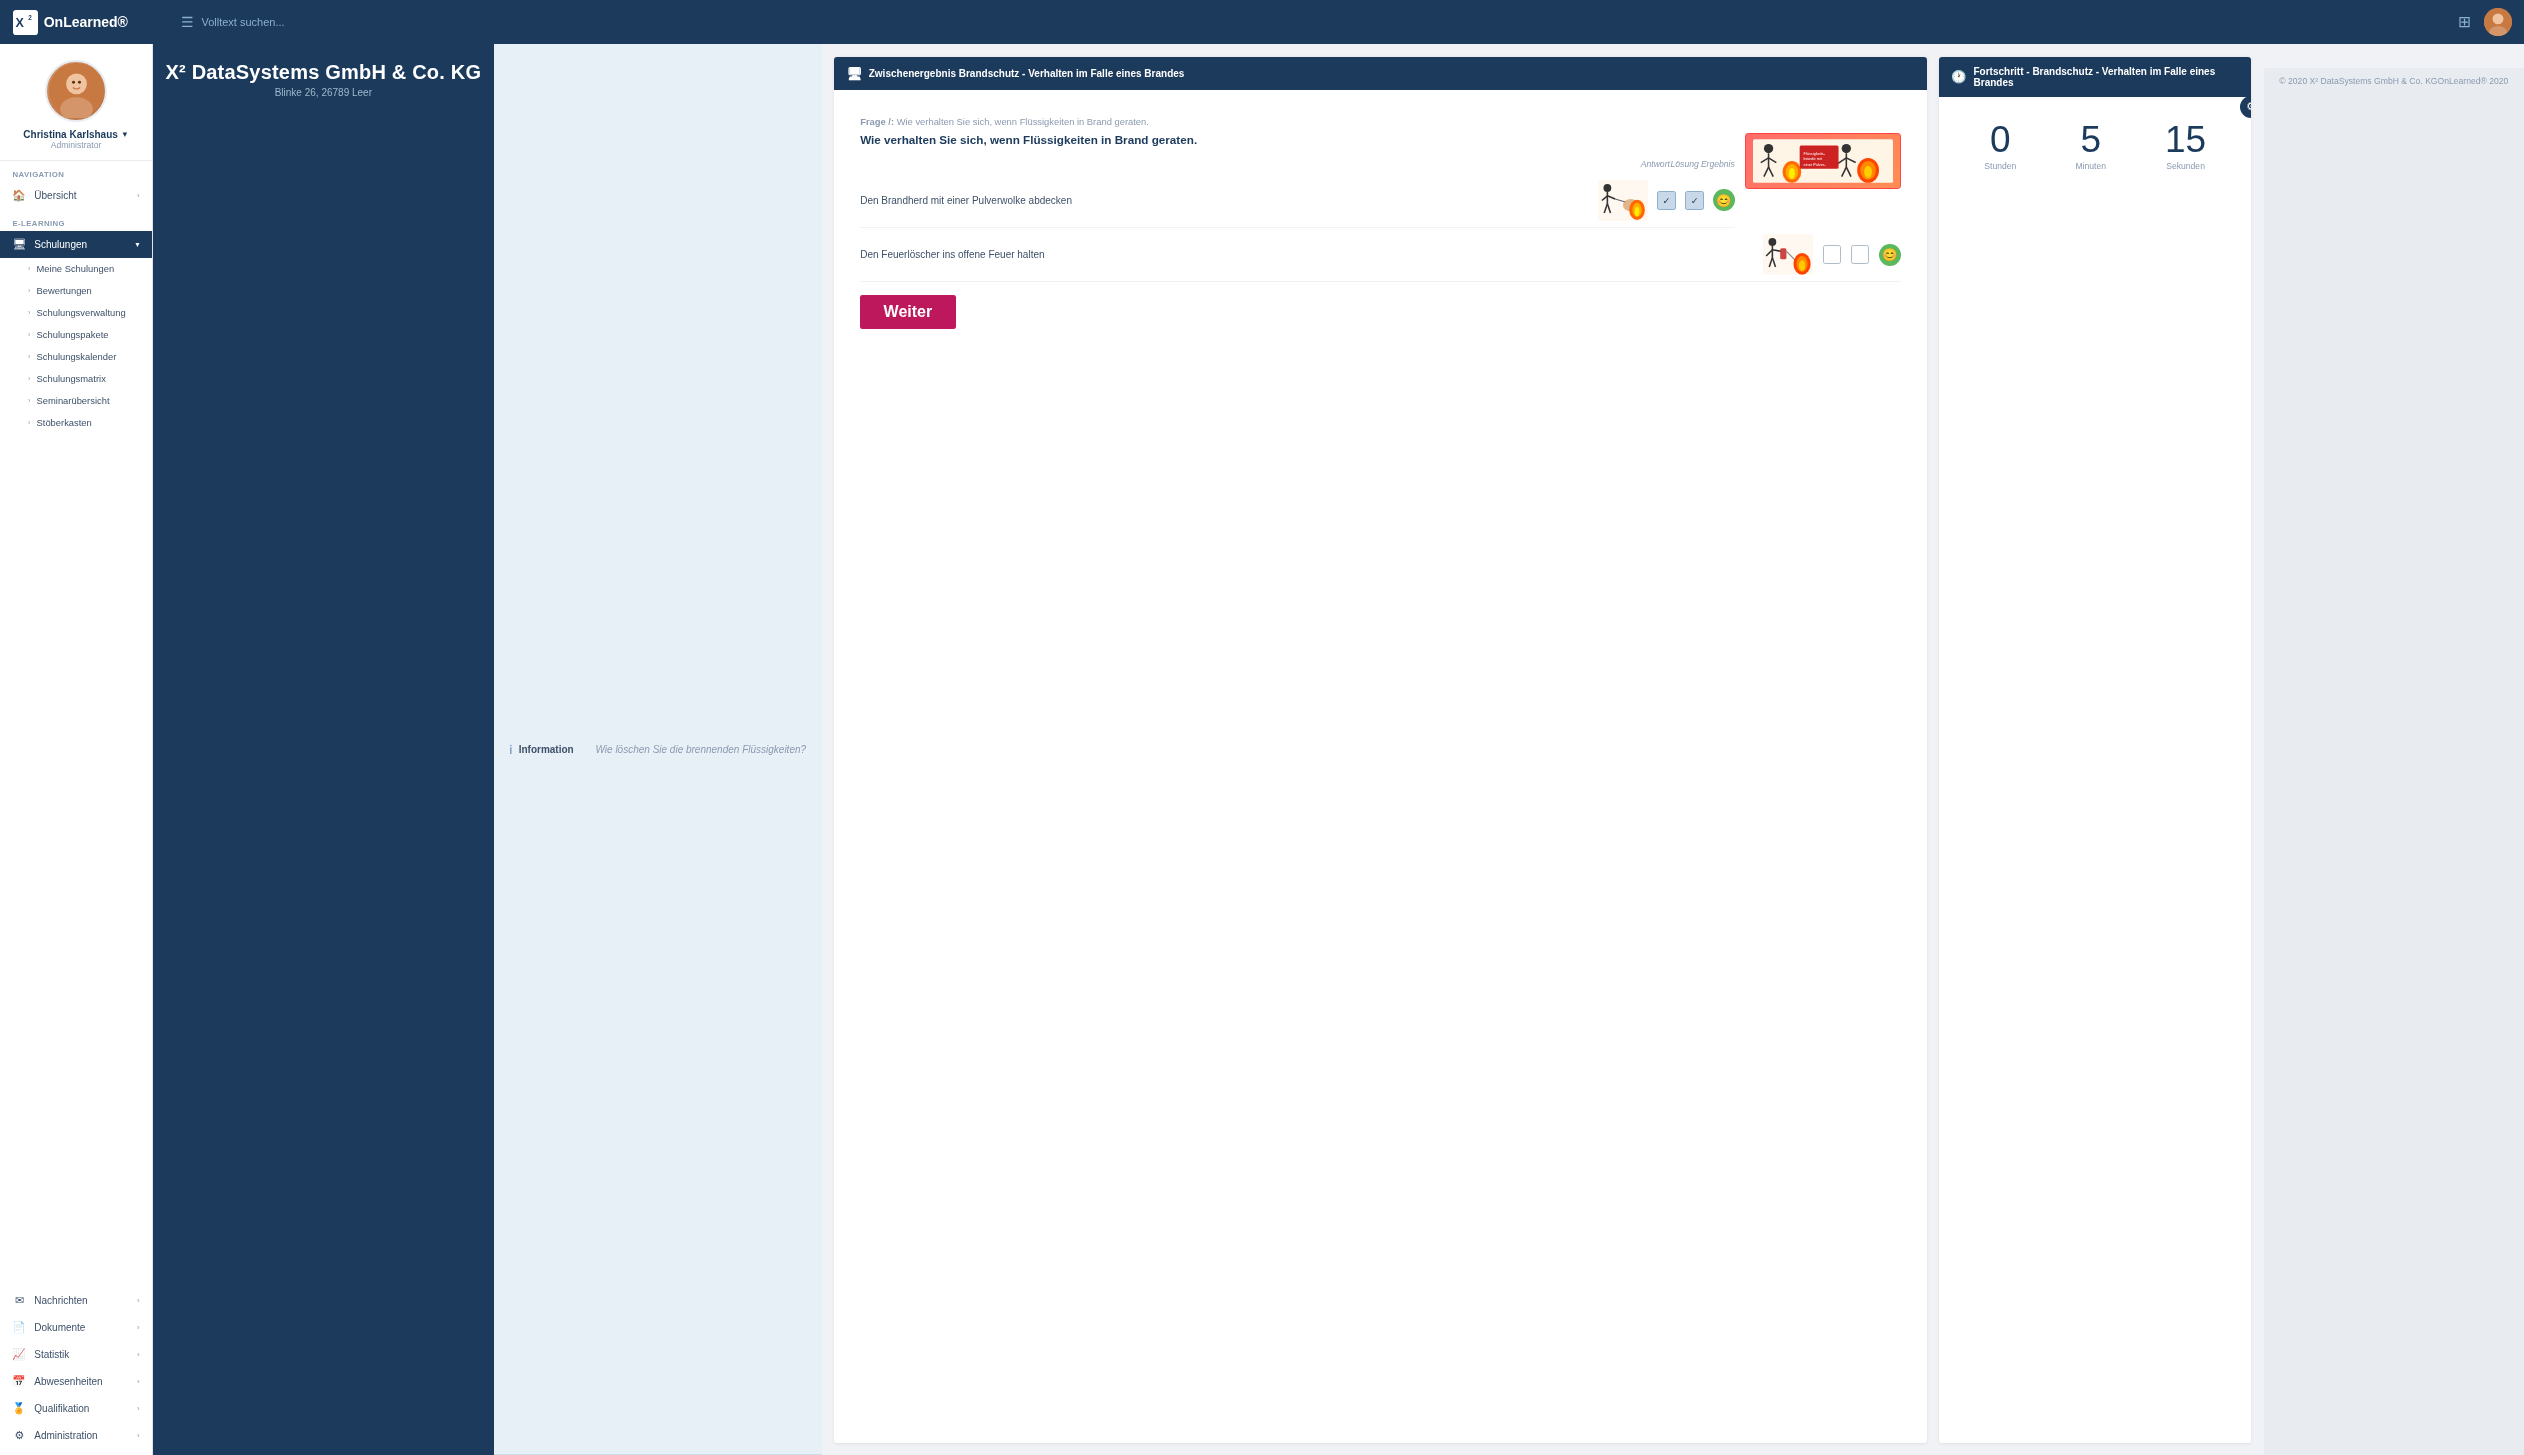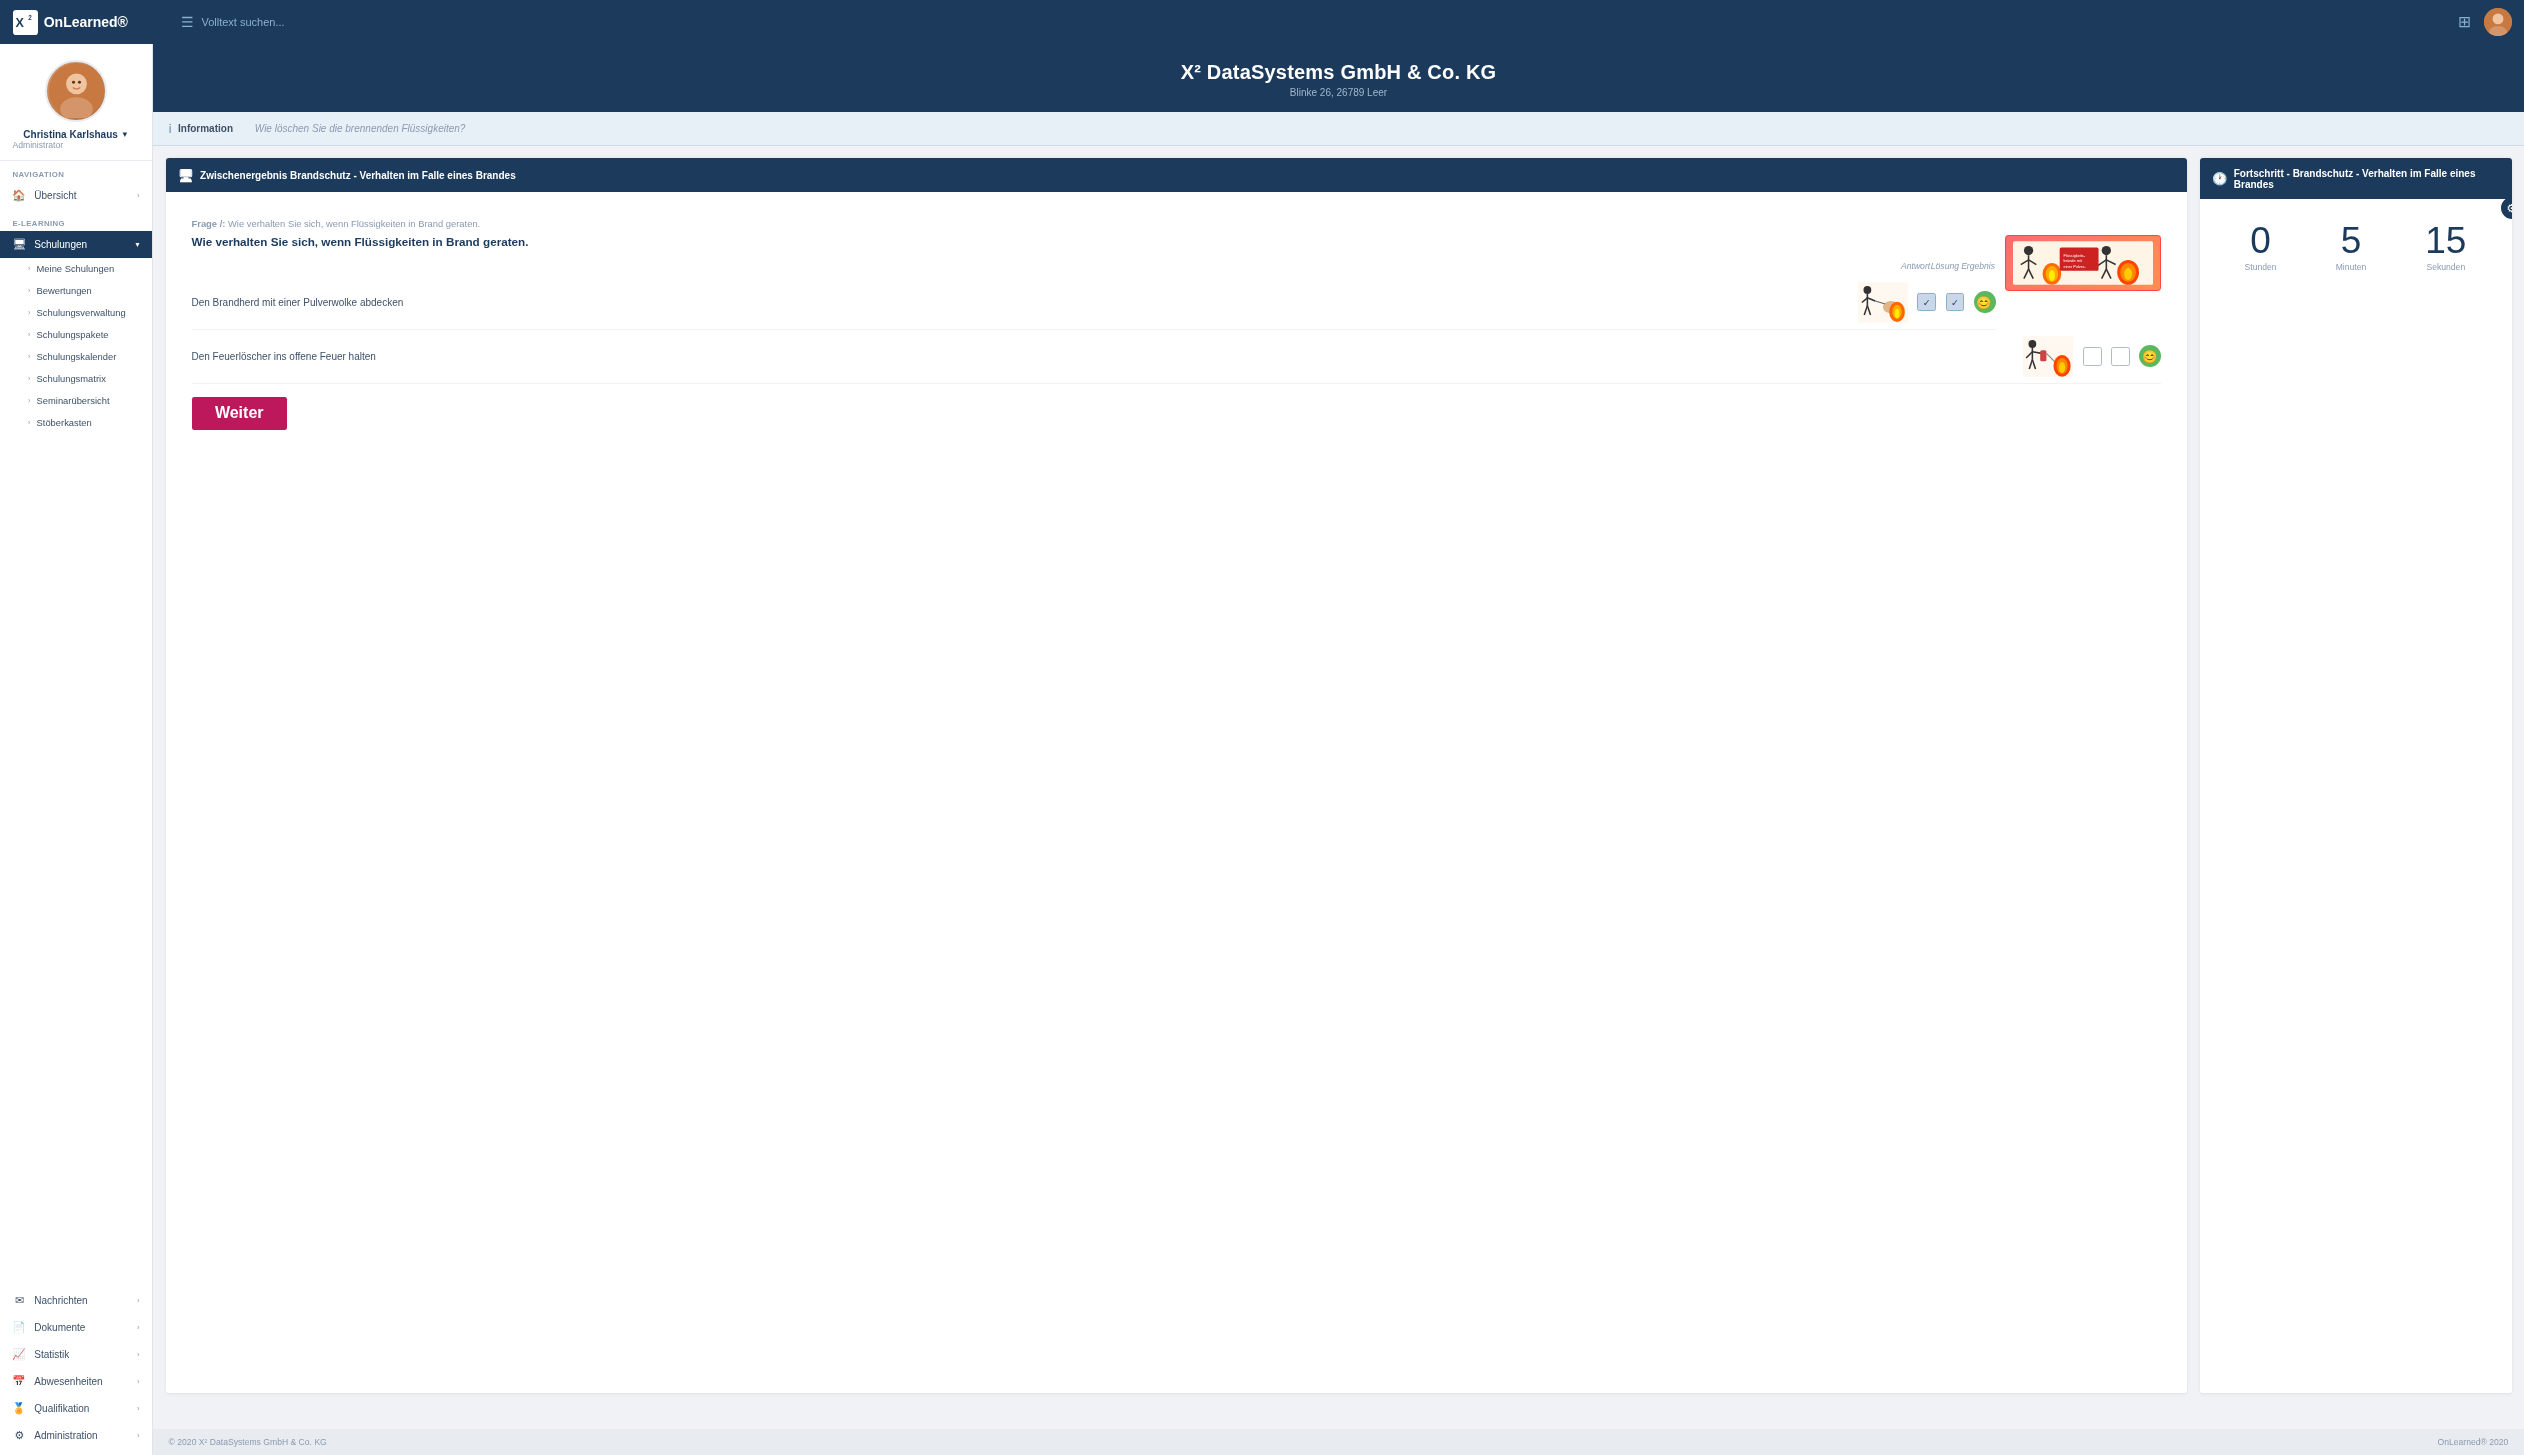--- a/index.html
+++ b/index.html
@@ -83,20 +83,21 @@
       width: 153px;
       background: white;
       flex-shrink: 0;
       display: flex;
       flex-direction: column;
       overflow-y: auto;
       border-right: 0.8px solid #e0e4ea;
     }
     .user-section {
       padding: 15.6px 12.5px 9.4px;
+      text-align: center;
       border-bottom: 0.8px solid #e8ecf0;
     }
     .user-avatar {
       width: 62px;
       height: 62px;
       border-radius: 50%;
       background: linear-gradient(145deg, #d4956a, #b87040);
       margin: 0 auto 7.8px;
       display: flex;
       align-items: center;
@@ -154,21 +155,21 @@
       color: #3d5068;
       font-size: 9.4px;
       gap: 6.2px;
     }
     .sub-nav-item .sub-arrow { font-size: 7px; color: #8a9ab0; }
 
     
     .content-area {
       flex: 1;
       display: flex;
-      flex-direction: column;
+      flex-direction: row;
       overflow: hidden;
     }
 
     
     .company-header {
       background: #1b3a5c;
       color: white;
       text-align: center;
       padding: 17px 12.5px 14px;
       flex-shrink: 0;

